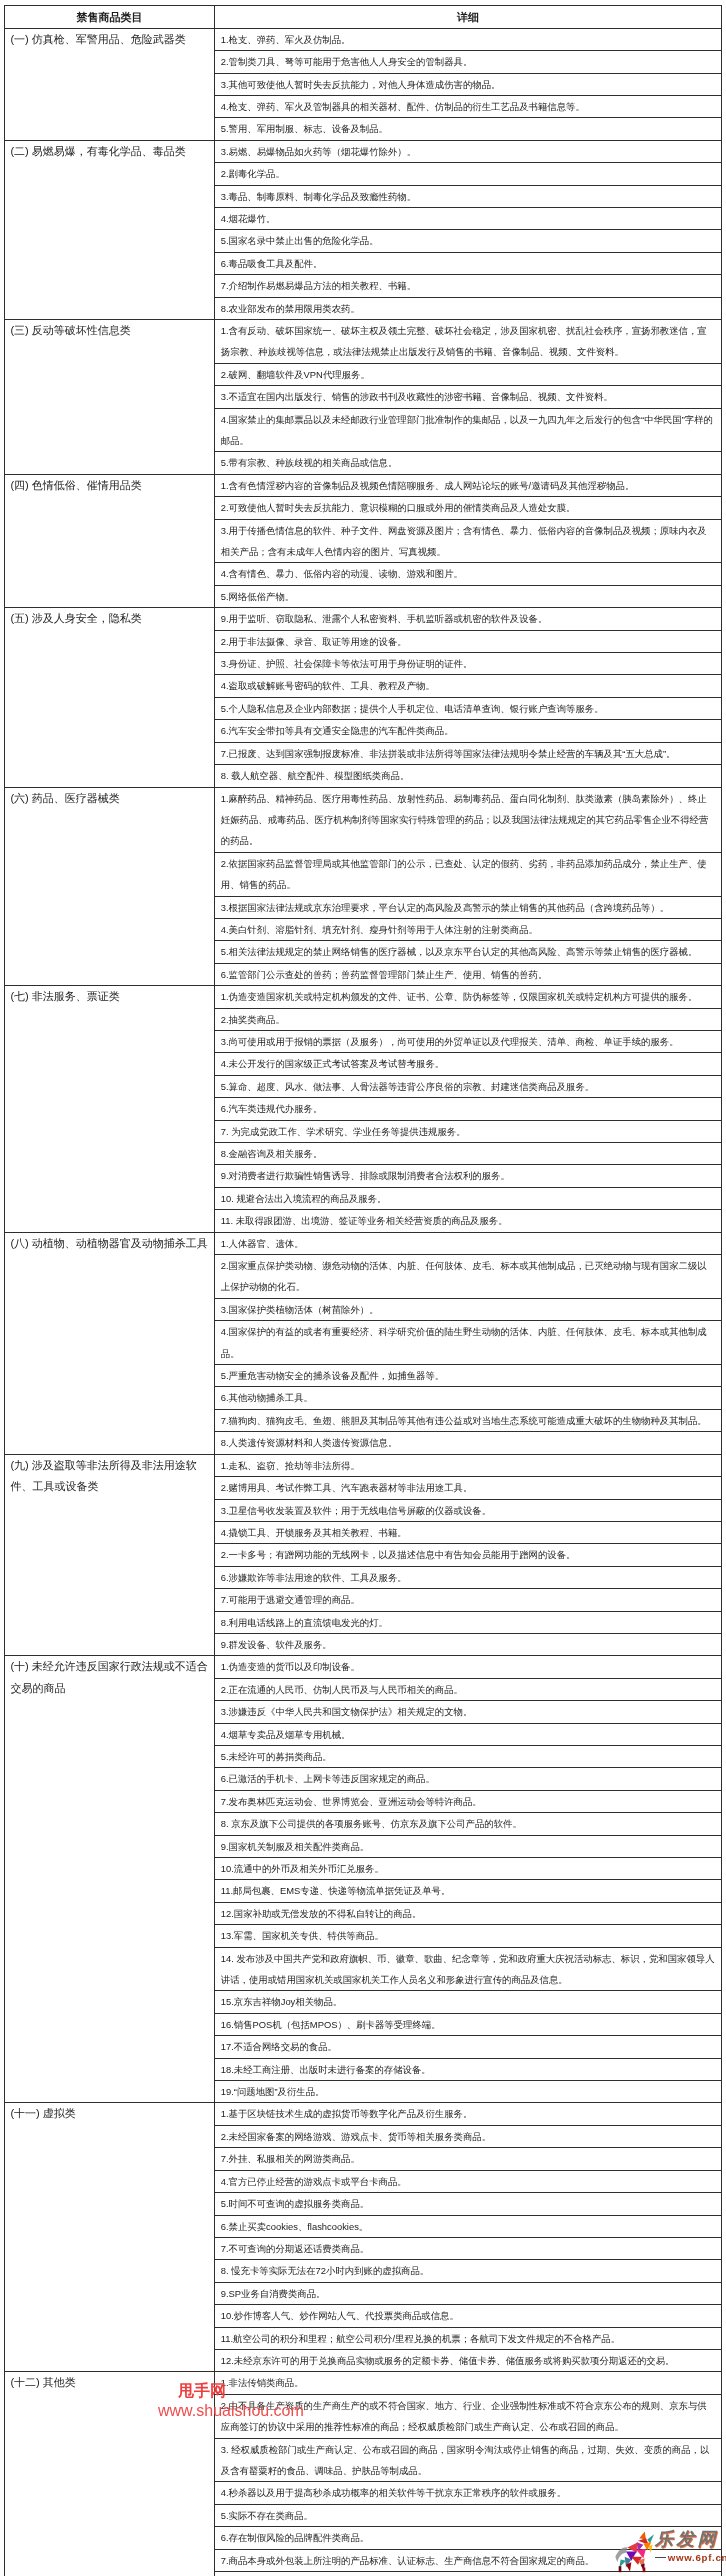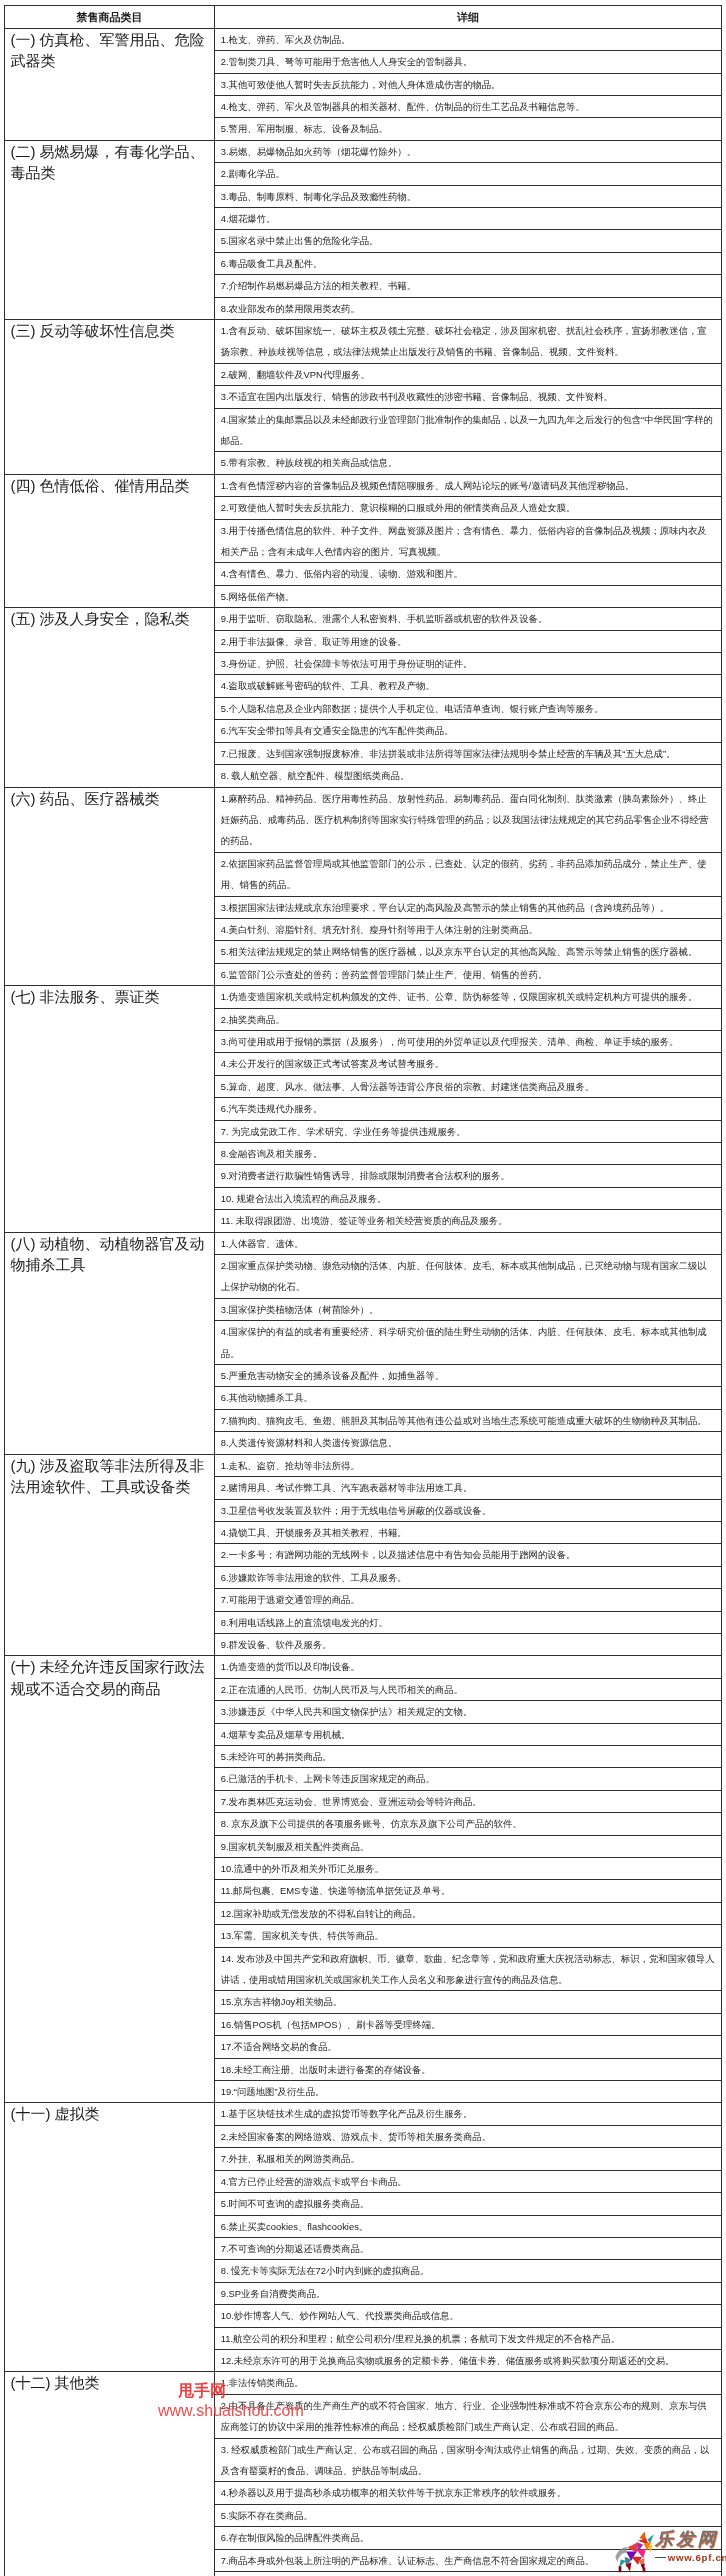--- a/index.html
+++ b/index.html
@@ -12,21 +12,21 @@
     border-collapse:collapse; position:absolute; left:4px; top:4.7px;
     width:718px; table-layout:fixed; background:#fff;
   }
   th, td { border:0.7px solid #2e2e2e; }
   th {
     font-weight:bold; text-align:center; font-size:11px;
     height:22px; padding:0 5.4px; line-height:22px;
   }
   th.col-cat { width:198px; }
   td.cat-cell {
-    vertical-align:top; font-size:15px; line-height:21.4px;
+    vertical-align:top; font-size:11px; line-height:21.4px;
     padding:0 4px 0 5.4px;
   }
   td.detail-cell {
     font-size:9.4px; line-height:21.4px; padding:0 5.4px 0 6px;
     white-space:pre-wrap; vertical-align:top;
   }
   
   .wm-shuaishou {
     position:absolute; left:158px; top:2381px; z-index:5;
     color:#ee3f3f; line-height:1.25; pointer-events:none;

